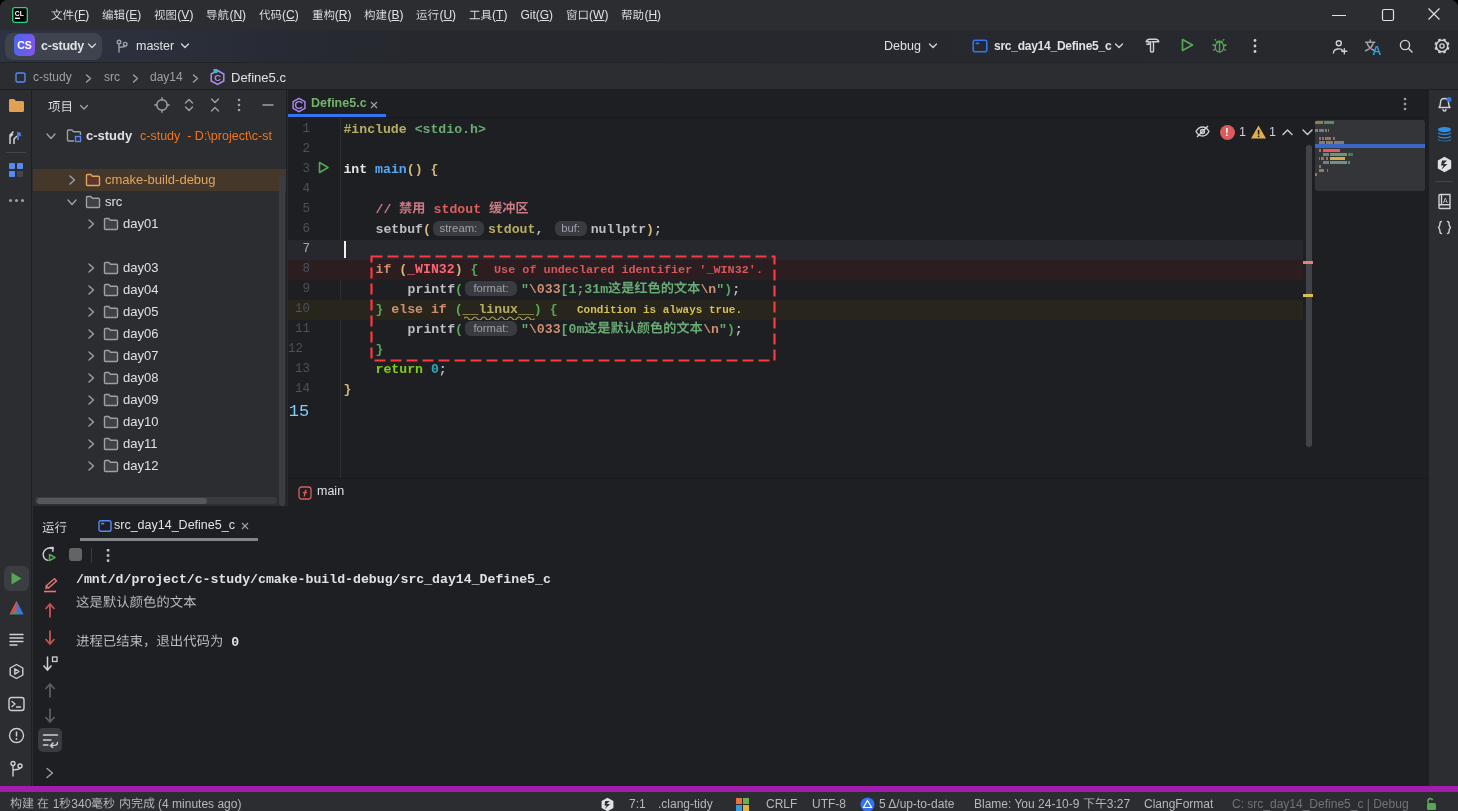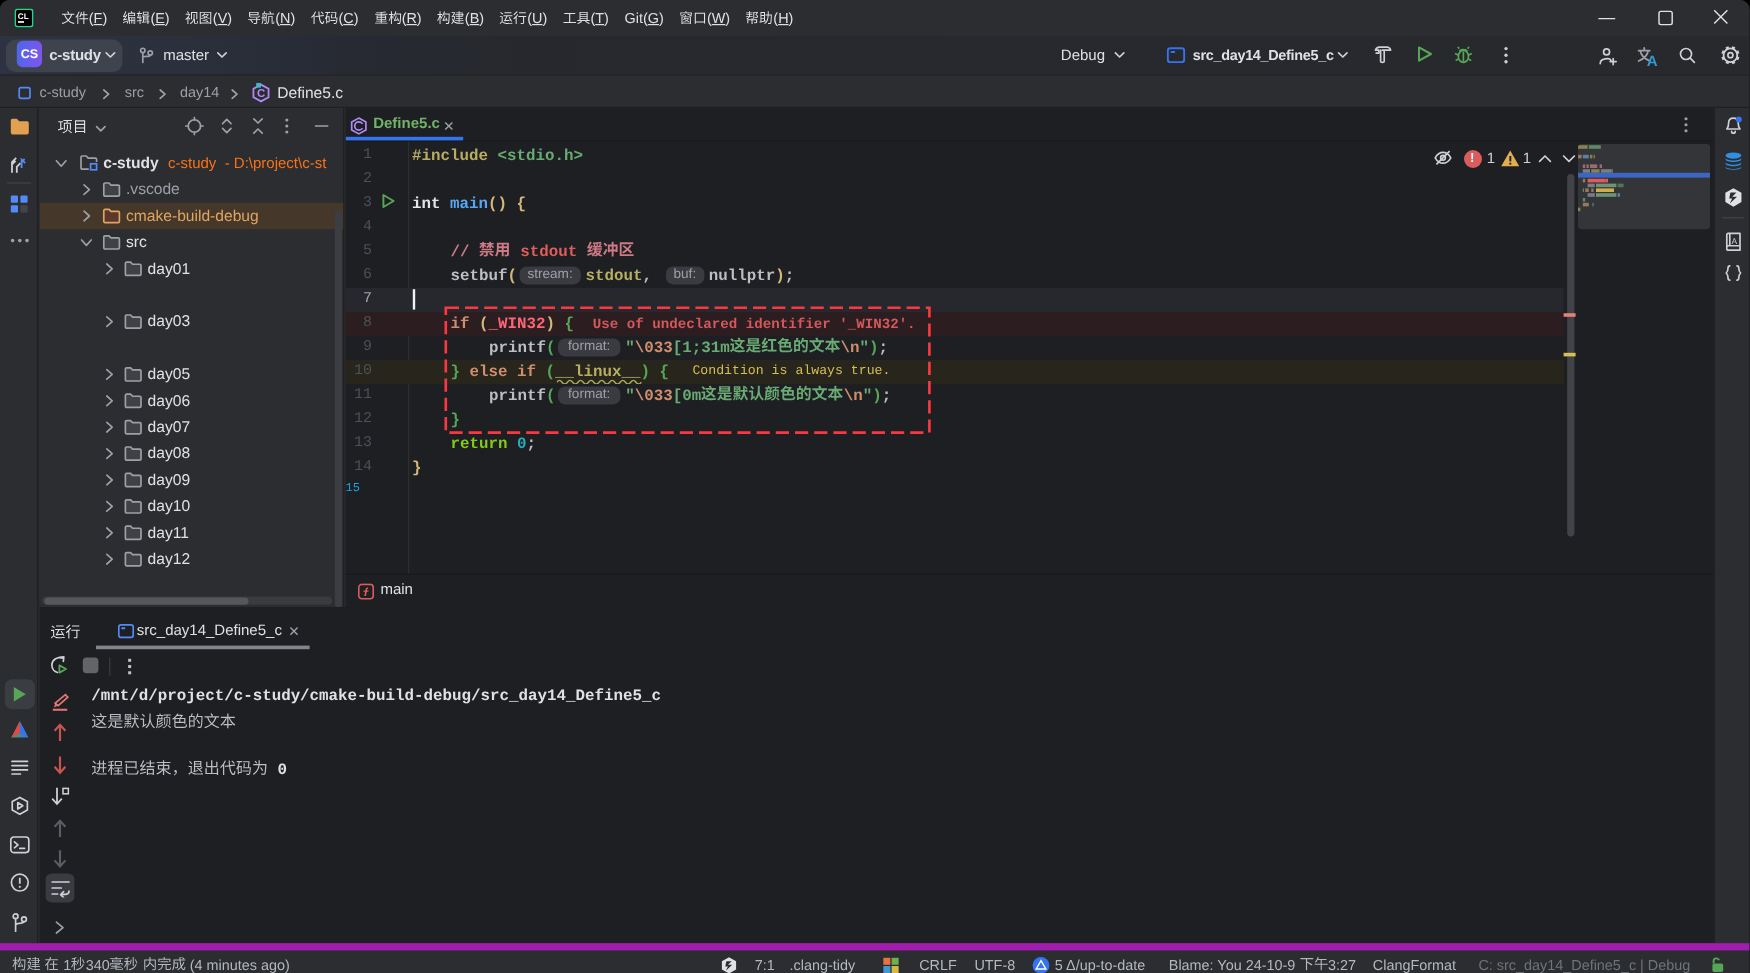--- a/index.html
+++ b/index.html
@@ -334,29 +334,20 @@
             <path class="icg" d="M2 4 L6 8.5 L10 4"></path>
           </svg>
           <svg class="abs" style="left:33px;top:3px" width="17" height="16" viewBox="0 0 17 16">
             <path d="M1.5 3 C1.5 2.4 1.9 2 2.5 2 L5.8 2 L7.5 3.7 L13.5 3.7 C14.1 3.7 14.5 4.1 14.5 4.7 L14.5 12 C14.5 12.6 14.1 13 13.5 13 L2.5 13 C1.9 13 1.5 12.6 1.5 12 Z" fill="none" stroke="#9da0a8" stroke-width="1.4"></path>
             <rect x="8" y="7" width="8" height="8" fill="#2b2d30"></rect>
             <rect x="9.5" y="8.5" width="5" height="5" fill="none" stroke="#548af7" stroke-width="1.4"></rect>
           </svg>
           <div class="abs" style="left:53px;top:3px;font-size:13px;color:#dfe1e5;font-weight:bold">c-study</div>
           <div class="abs" style="left:107px;top:3.5px;font-size:12.5px;color:#f97316;white-space:nowrap">c-study &nbsp;- D:\project\c-st</div>
         </div>
-        <div class="abs" style="left:0;top:57px;width:254px;height:22px;">
-          <svg class="abs" style="left:33px;top:5px" width="12" height="12" viewBox="0 0 12 12">
-            <path class="icg" d="M4 2 L8.5 6 L4 10"></path>
-          </svg>
-          <svg class="abs" style="left:52px;top:3px" width="16" height="16" viewBox="0 0 16 16">
-            <path d="M1.5 3.5 C1.5 2.9 1.9 2.5 2.5 2.5 L5.8 2.5 L7.5 4.2 L13.5 4.2 C14.1 4.2 14.5 4.6 14.5 5.2 L14.5 12.5 C14.5 13.1 14.1 13.5 13.5 13.5 L2.5 13.5 C1.9 13.5 1.5 13.1 1.5 12.5 Z" fill="#3f4145" stroke="#9da0a8" stroke-width="1.4"></path>
-          </svg>
-          <div class="abs" style="left:72px;top:3px;font-size:13px;color:#9da0a8;white-space:nowrap">.vscode</div>
-        </div>
         <div class="abs" style="left:0;top:79px;width:254px;height:22px;background:#45382b;">
           <svg class="abs" style="left:33px;top:5px" width="12" height="12" viewBox="0 0 12 12">
             <path class="icg" d="M4 2 L8.5 6 L4 10"></path>
           </svg>
           <svg class="abs" style="left:52px;top:3px" width="16" height="16" viewBox="0 0 16 16">
             <path d="M1.5 3.5 C1.5 2.9 1.9 2.5 2.5 2.5 L5.8 2.5 L7.5 4.2 L13.5 4.2 C14.1 4.2 14.5 4.6 14.5 5.2 L14.5 12.5 C14.5 13.1 14.1 13.5 13.5 13.5 L2.5 13.5 C1.9 13.5 1.5 13.1 1.5 12.5 Z" fill="#5d372c" stroke="#dfa561" stroke-width="1.4"></path>
           </svg>
           <div class="abs" style="left:72px;top:3px;font-size:13px;color:#dfa561;white-space:nowrap">cmake-build-debug</div>
         </div>
         <div class="abs" style="left:0;top:101px;width:254px;height:22px;">
@@ -378,20 +369,29 @@
           <div class="abs" style="left:90px;top:3px;font-size:13px;color:#dfe1e5;white-space:nowrap">day01</div>
         </div>
         <div class="abs" style="left:0;top:167px;width:254px;height:22px;">
           <svg class="abs" style="left:52px;top:5px" width="12" height="12" viewBox="0 0 12 12">
             <path class="icg" d="M4 2 L8.5 6 L4 10"></path>
           </svg>
           <svg class="abs" style="left:70px;top:3px" width="16" height="16" viewBox="0 0 16 16">
             <path d="M1.5 3.5 C1.5 2.9 1.9 2.5 2.5 2.5 L5.8 2.5 L7.5 4.2 L13.5 4.2 C14.1 4.2 14.5 4.6 14.5 5.2 L14.5 12.5 C14.5 13.1 14.1 13.5 13.5 13.5 L2.5 13.5 C1.9 13.5 1.5 13.1 1.5 12.5 Z" fill="#3f4145" stroke="#9da0a8" stroke-width="1.4"></path>
           </svg>
           <div class="abs" style="left:90px;top:3px;font-size:13px;color:#dfe1e5;white-space:nowrap">day03</div>
+        </div>
+        <div class="abs" style="left:0;top:189px;width:254px;height:22px;">
+          <svg class="abs" style="left:52px;top:5px" width="12" height="12" viewBox="0 0 12 12">
+            <path class="icg" d="M4 2 L8.5 6 L4 10"></path>
+          </svg>
+          <svg class="abs" style="left:70px;top:3px" width="16" height="16" viewBox="0 0 16 16">
+            <path d="M1.5 3.5 C1.5 2.9 1.9 2.5 2.5 2.5 L5.8 2.5 L7.5 4.2 L13.5 4.2 C14.1 4.2 14.5 4.6 14.5 5.2 L14.5 12.5 C14.5 13.1 14.1 13.5 13.5 13.5 L2.5 13.5 C1.9 13.5 1.5 13.1 1.5 12.5 Z" fill="#3f4145" stroke="#9da0a8" stroke-width="1.4"></path>
+          </svg>
+          <div class="abs" style="left:90px;top:3px;font-size:13px;color:#dfe1e5;white-space:nowrap">day04</div>
         </div>
         <div class="abs" style="left:0;top:211px;width:254px;height:22px;">
           <svg class="abs" style="left:52px;top:5px" width="12" height="12" viewBox="0 0 12 12">
             <path class="icg" d="M4 2 L8.5 6 L4 10"></path>
           </svg>
           <svg class="abs" style="left:70px;top:3px" width="16" height="16" viewBox="0 0 16 16">
             <path d="M1.5 3.5 C1.5 2.9 1.9 2.5 2.5 2.5 L5.8 2.5 L7.5 4.2 L13.5 4.2 C14.1 4.2 14.5 4.6 14.5 5.2 L14.5 12.5 C14.5 13.1 14.1 13.5 13.5 13.5 L2.5 13.5 C1.9 13.5 1.5 13.1 1.5 12.5 Z" fill="#3f4145" stroke="#9da0a8" stroke-width="1.4"></path>
           </svg>
           <div class="abs" style="left:90px;top:3px;font-size:13px;color:#dfe1e5;white-space:nowrap">day05</div>
         </div>
@@ -518,24 +518,24 @@
       <div class="abs mono" style="left:0;top:52px;width:22px;text-align:right;font-size:12.5px;color:#4b5059">2</div>
       <div class="abs mono" style="left:0;top:72px;width:22px;text-align:right;font-size:12.5px;color:#4b5059">3</div>
       <div class="abs mono" style="left:0;top:92px;width:22px;text-align:right;font-size:12.5px;color:#4b5059">4</div>
       <div class="abs mono" style="left:0;top:112px;width:22px;text-align:right;font-size:12.5px;color:#4b5059">5</div>
       <div class="abs mono" style="left:0;top:132px;width:22px;text-align:right;font-size:12.5px;color:#4b5059">6</div>
       <div class="abs mono" style="left:0;top:152px;width:22px;text-align:right;font-size:12.5px;color:#a1a3ab">7</div>
       <div class="abs mono" style="left:0;top:172px;width:22px;text-align:right;font-size:12.5px;color:#4b5059">8</div>
       <div class="abs mono" style="left:0;top:192px;width:22px;text-align:right;font-size:12.5px;color:#4b5059">9</div>
       <div class="abs mono" style="left:0;top:212px;width:22px;text-align:right;font-size:12.5px;color:#4b5059">10</div>
       <div class="abs mono" style="left:0;top:232px;width:22px;text-align:right;font-size:12.5px;color:#4b5059">11</div>
-      <div class="abs mono" style="left:0;top:252px;width:22px;text-align:right;font-size:12.5px;color:#4b5059">12</div>
+      <div class="abs mono" style="left:0;top:252px;width:22px;text-align:left;font-size:12.5px;color:#4b5059">12</div>
       <div class="abs mono" style="left:0;top:272px;width:22px;text-align:right;font-size:12.5px;color:#4b5059">13</div>
       <div class="abs mono" style="left:0;top:292px;width:22px;text-align:right;font-size:12.5px;color:#4b5059">14</div>
-      <div class="abs mono" style="left:0;top:312px;width:22px;text-align:left;font-size:10px;color:#0ea5e9">15</div>
+      <div class="abs mono" style="left:0;top:312px;width:22px;text-align:center;font-size:17px;color:#7dd3fc">15</div>
   <svg class="abs" style="left:29px;top:71px" width="13" height="13" viewBox="0 0 13 13">
         <path d="M2.5 1.5 L11 6.5 L2.5 11.5 Z" fill="none" stroke="#57a657" stroke-width="1.6" stroke-linejoin="round"></path>
       </svg>
 
   <div class="code abs" style="left:55.4px;top:30px"><span style="color:#b8ae62">#include</span> <span style="color:#6aab73">&lt;stdio.h&gt;</span></div>
   <div class="code abs" style="left:55.4px;top:70px"><span style="color:#e5e5e5">int</span> <span style="color:#56a8f5">main</span><span style="color:#d5b778">() {</span></div>
   <div class="code abs" style="left:87.5px;top:110px"><span style="color:#cd7a85">// <svg style="vertical-align:-1.6px" width="26.4" height="13.2" viewBox="0 0 26.4 13.2" fill="#cd7a85">
             <use href="#gB0_7981" transform="translate(0.0,11.6) scale(0.01320,-0.01320)"></use>
             <use href="#gB1_7528" transform="translate(13.2,11.6) scale(0.01320,-0.01320)"></use>
           </svg> <b style="color:#e05d5d">stdout</b> <svg style="vertical-align:-1.6px" width="39.6" height="13.2" viewBox="0 0 39.6 13.2" fill="#cd7a85">
@@ -553,21 +553,21 @@
           <use href="#gB7_7ea2" transform="translate(26.4,11.6) scale(0.01320,-0.01320)"></use>
           <use href="#gB8_8272" transform="translate(39.6,11.6) scale(0.01320,-0.01320)"></use>
           <use href="#gB9_7684" transform="translate(52.8,11.6) scale(0.01320,-0.01320)"></use>
           <use href="#gB10_6587" transform="translate(66.0,11.6) scale(0.01320,-0.01320)"></use>
           <use href="#gB11_672c" transform="translate(79.2,11.6) scale(0.01320,-0.01320)"></use>
         </svg><span style="color:#cf8e6d">\n</span><span style="color:#6aab73">"</span><span style="color:#57a657">)</span><span style="color:#bcbec4">;</span></div>
   <div class="code abs" style="left:87.5px;top:210px"><span style="color:#57a657">}</span> <span style="color:#cf8e6d">else</span> <span style="color:#cf8e6d">if</span> <span style="color:#57a657">(</span><span style="color:#b8ae62">__linux__</span><span style="color:#57a657">)</span> <span style="color:#57a657">{</span></div>
   <svg class="abs" style="left:176px;top:225px" width="71" height="5" viewBox="0 0 71 5">
         <path d="M0 3.5 Q2.2 0.5 4.4 3.5 T8.8 3.5 T13.2 3.5 T17.6 3.5 T22 3.5 T26.4 3.5 T30.8 3.5 T35.2 3.5 T39.6 3.5 T44 3.5 T48.4 3.5 T52.8 3.5 T57.2 3.5 T61.6 3.5 T66 3.5 T70.4 3.5" fill="none" stroke="#a8ab5c" stroke-width="1.2"></path>
       </svg>
-  <div class="abs mono" style="left:289px;top:210px;font-size:11px;font-weight:normal;color:#d6bf55;white-space:pre;line-height:20px">Condition is always true.</div>
+  <div class="abs mono" style="left:289px;top:210px;font-size:11px;font-weight:bold;color:#d6bf55;white-space:pre;line-height:20px">Condition is always true.</div>
   <div class="code abs" style="left:119.6px;top:230px"><span style="color:#bcbec4">printf</span><span style="color:#57a657">(</span><span class="pill" style="width:52px;margin:0 4px 0 2px">format:</span><span style="color:#6aab73">"</span><span style="color:#cf8e6d">\033</span><span style="color:#6aab73">[0m</span><svg style="vertical-align:-1.6px" width="118.8" height="13.2" viewBox="0 0 118.8 13.2" fill="#6aab73">
           <use href="#gB5_8fd9" transform="translate(0.0,11.6) scale(0.01320,-0.01320)"></use>
           <use href="#gB6_662f" transform="translate(13.2,11.6) scale(0.01320,-0.01320)"></use>
           <use href="#gB12_9ed8" transform="translate(26.4,11.6) scale(0.01320,-0.01320)"></use>
           <use href="#gB13_8ba4" transform="translate(39.6,11.6) scale(0.01320,-0.01320)"></use>
           <use href="#gB14_989c" transform="translate(52.8,11.6) scale(0.01320,-0.01320)"></use>
           <use href="#gB8_8272" transform="translate(66.0,11.6) scale(0.01320,-0.01320)"></use>
           <use href="#gB9_7684" transform="translate(79.2,11.6) scale(0.01320,-0.01320)"></use>
           <use href="#gB10_6587" transform="translate(92.4,11.6) scale(0.01320,-0.01320)"></use>
           <use href="#gB11_672c" transform="translate(105.6,11.6) scale(0.01320,-0.01320)"></use>

